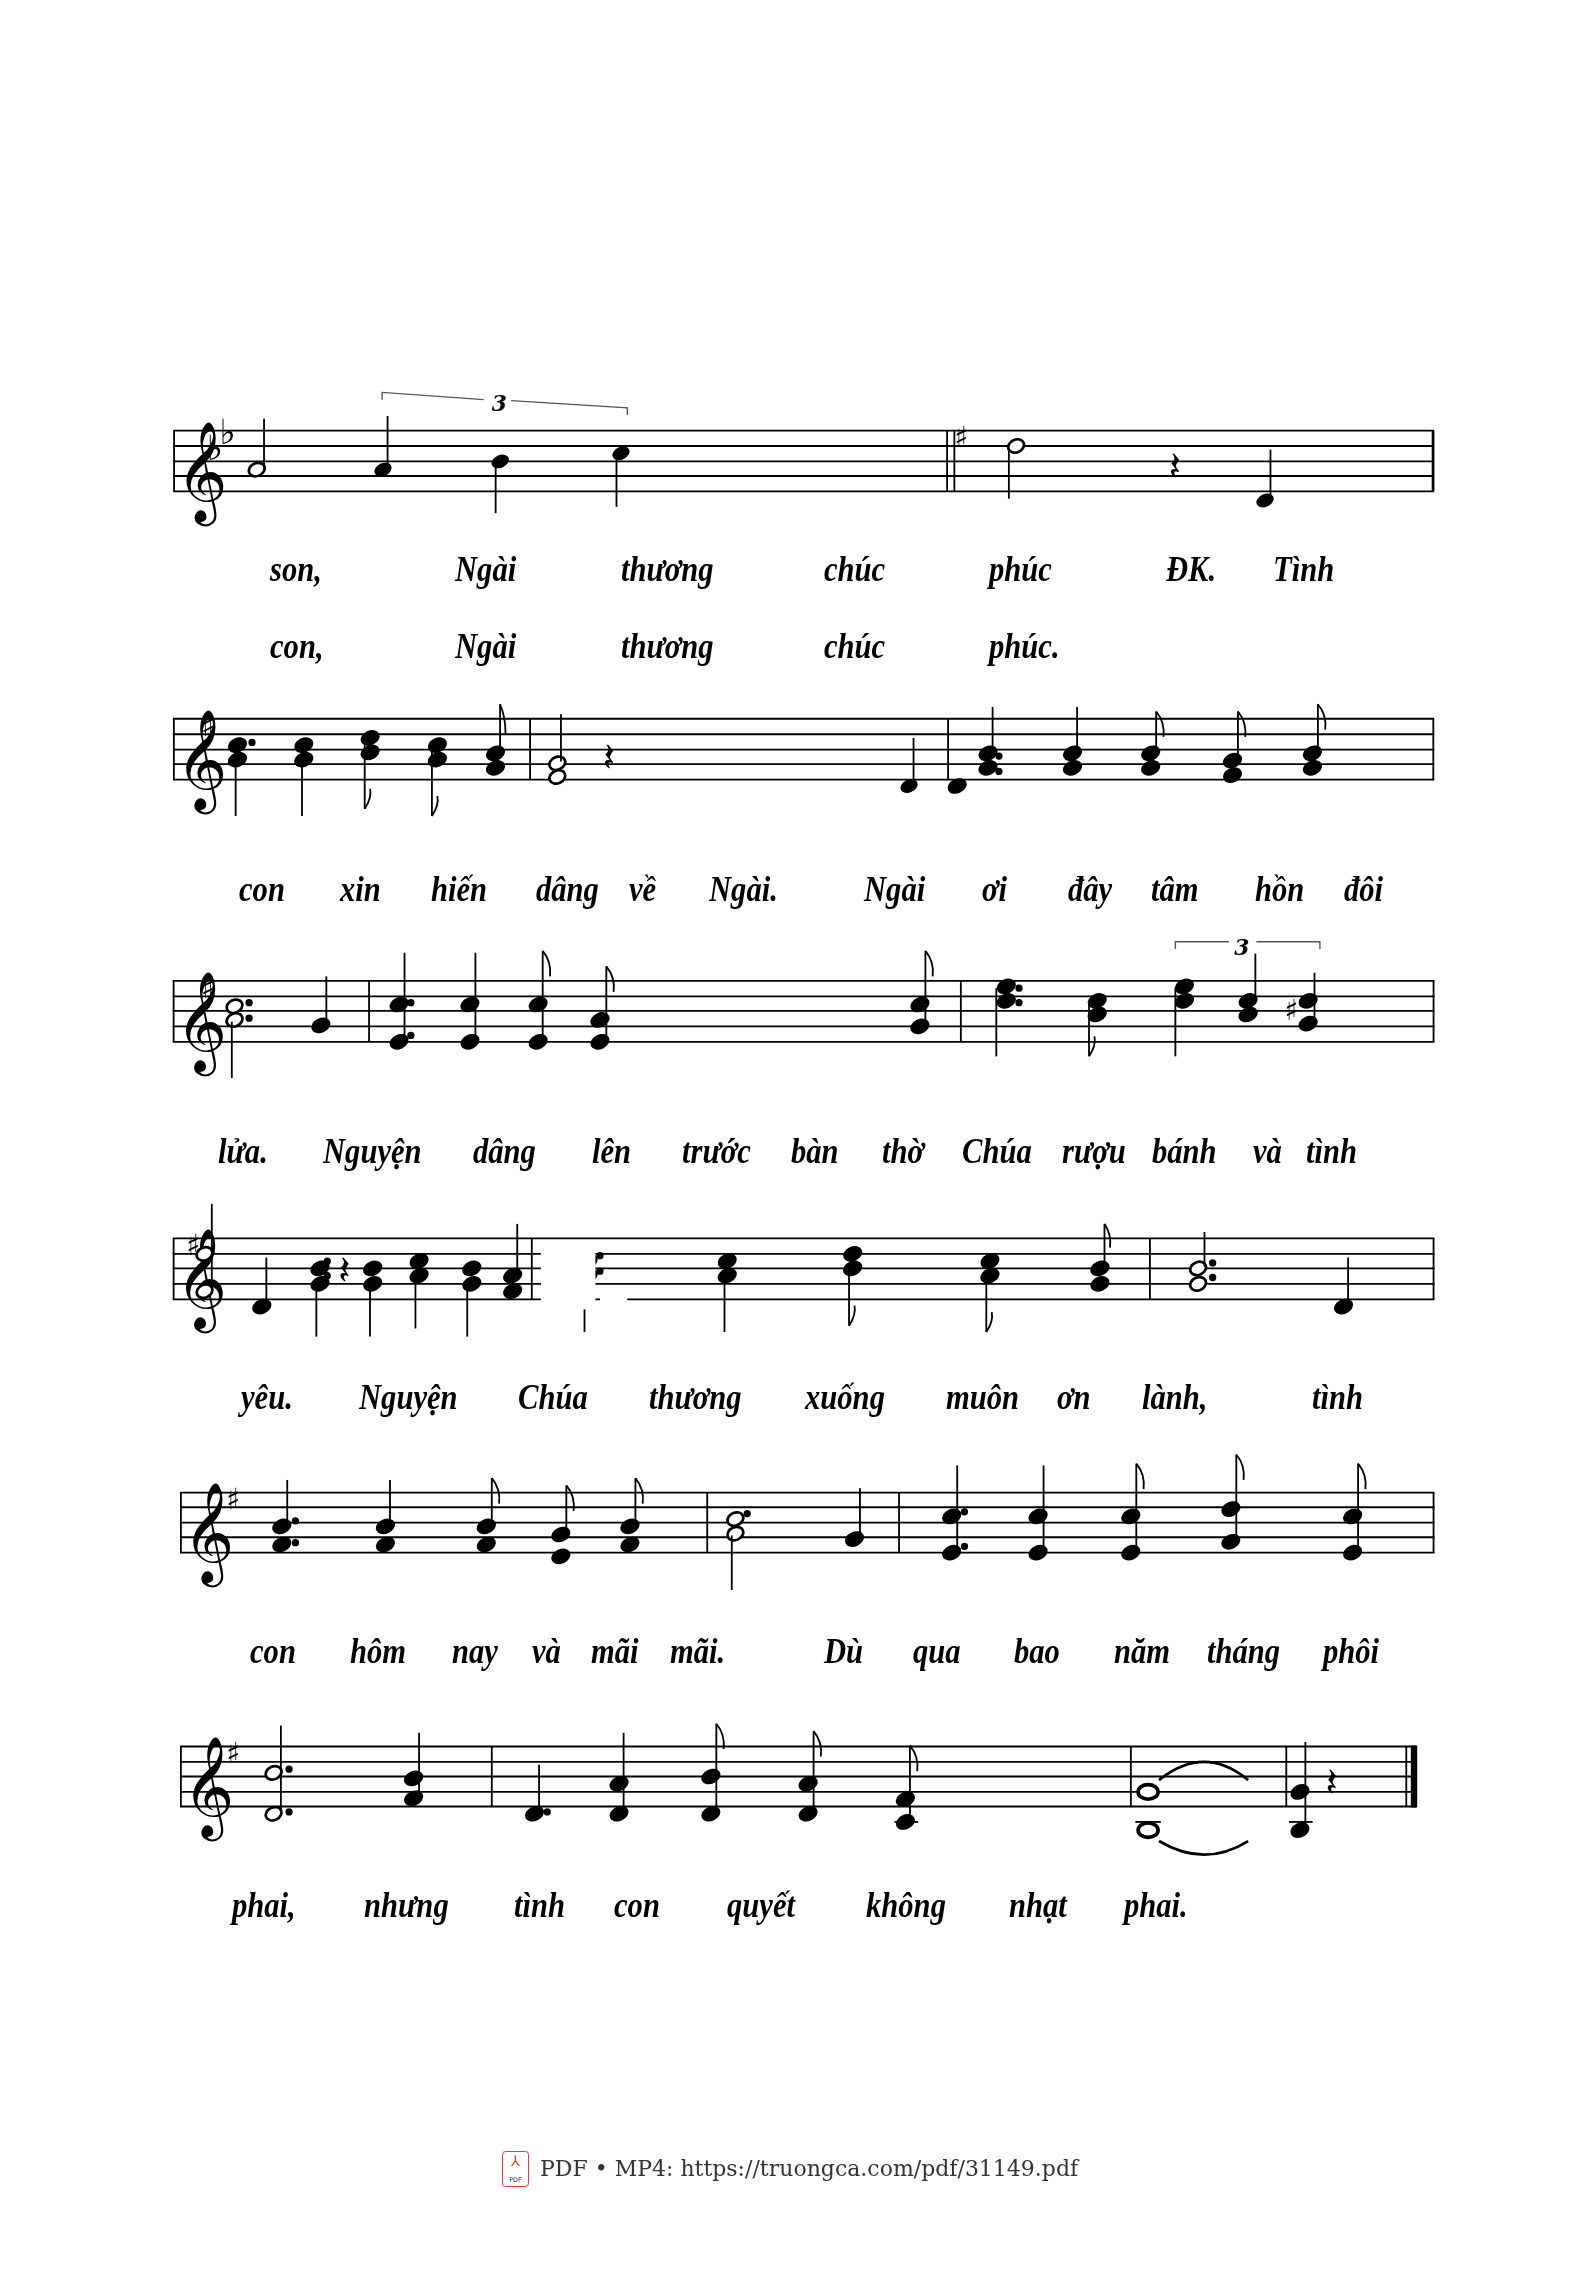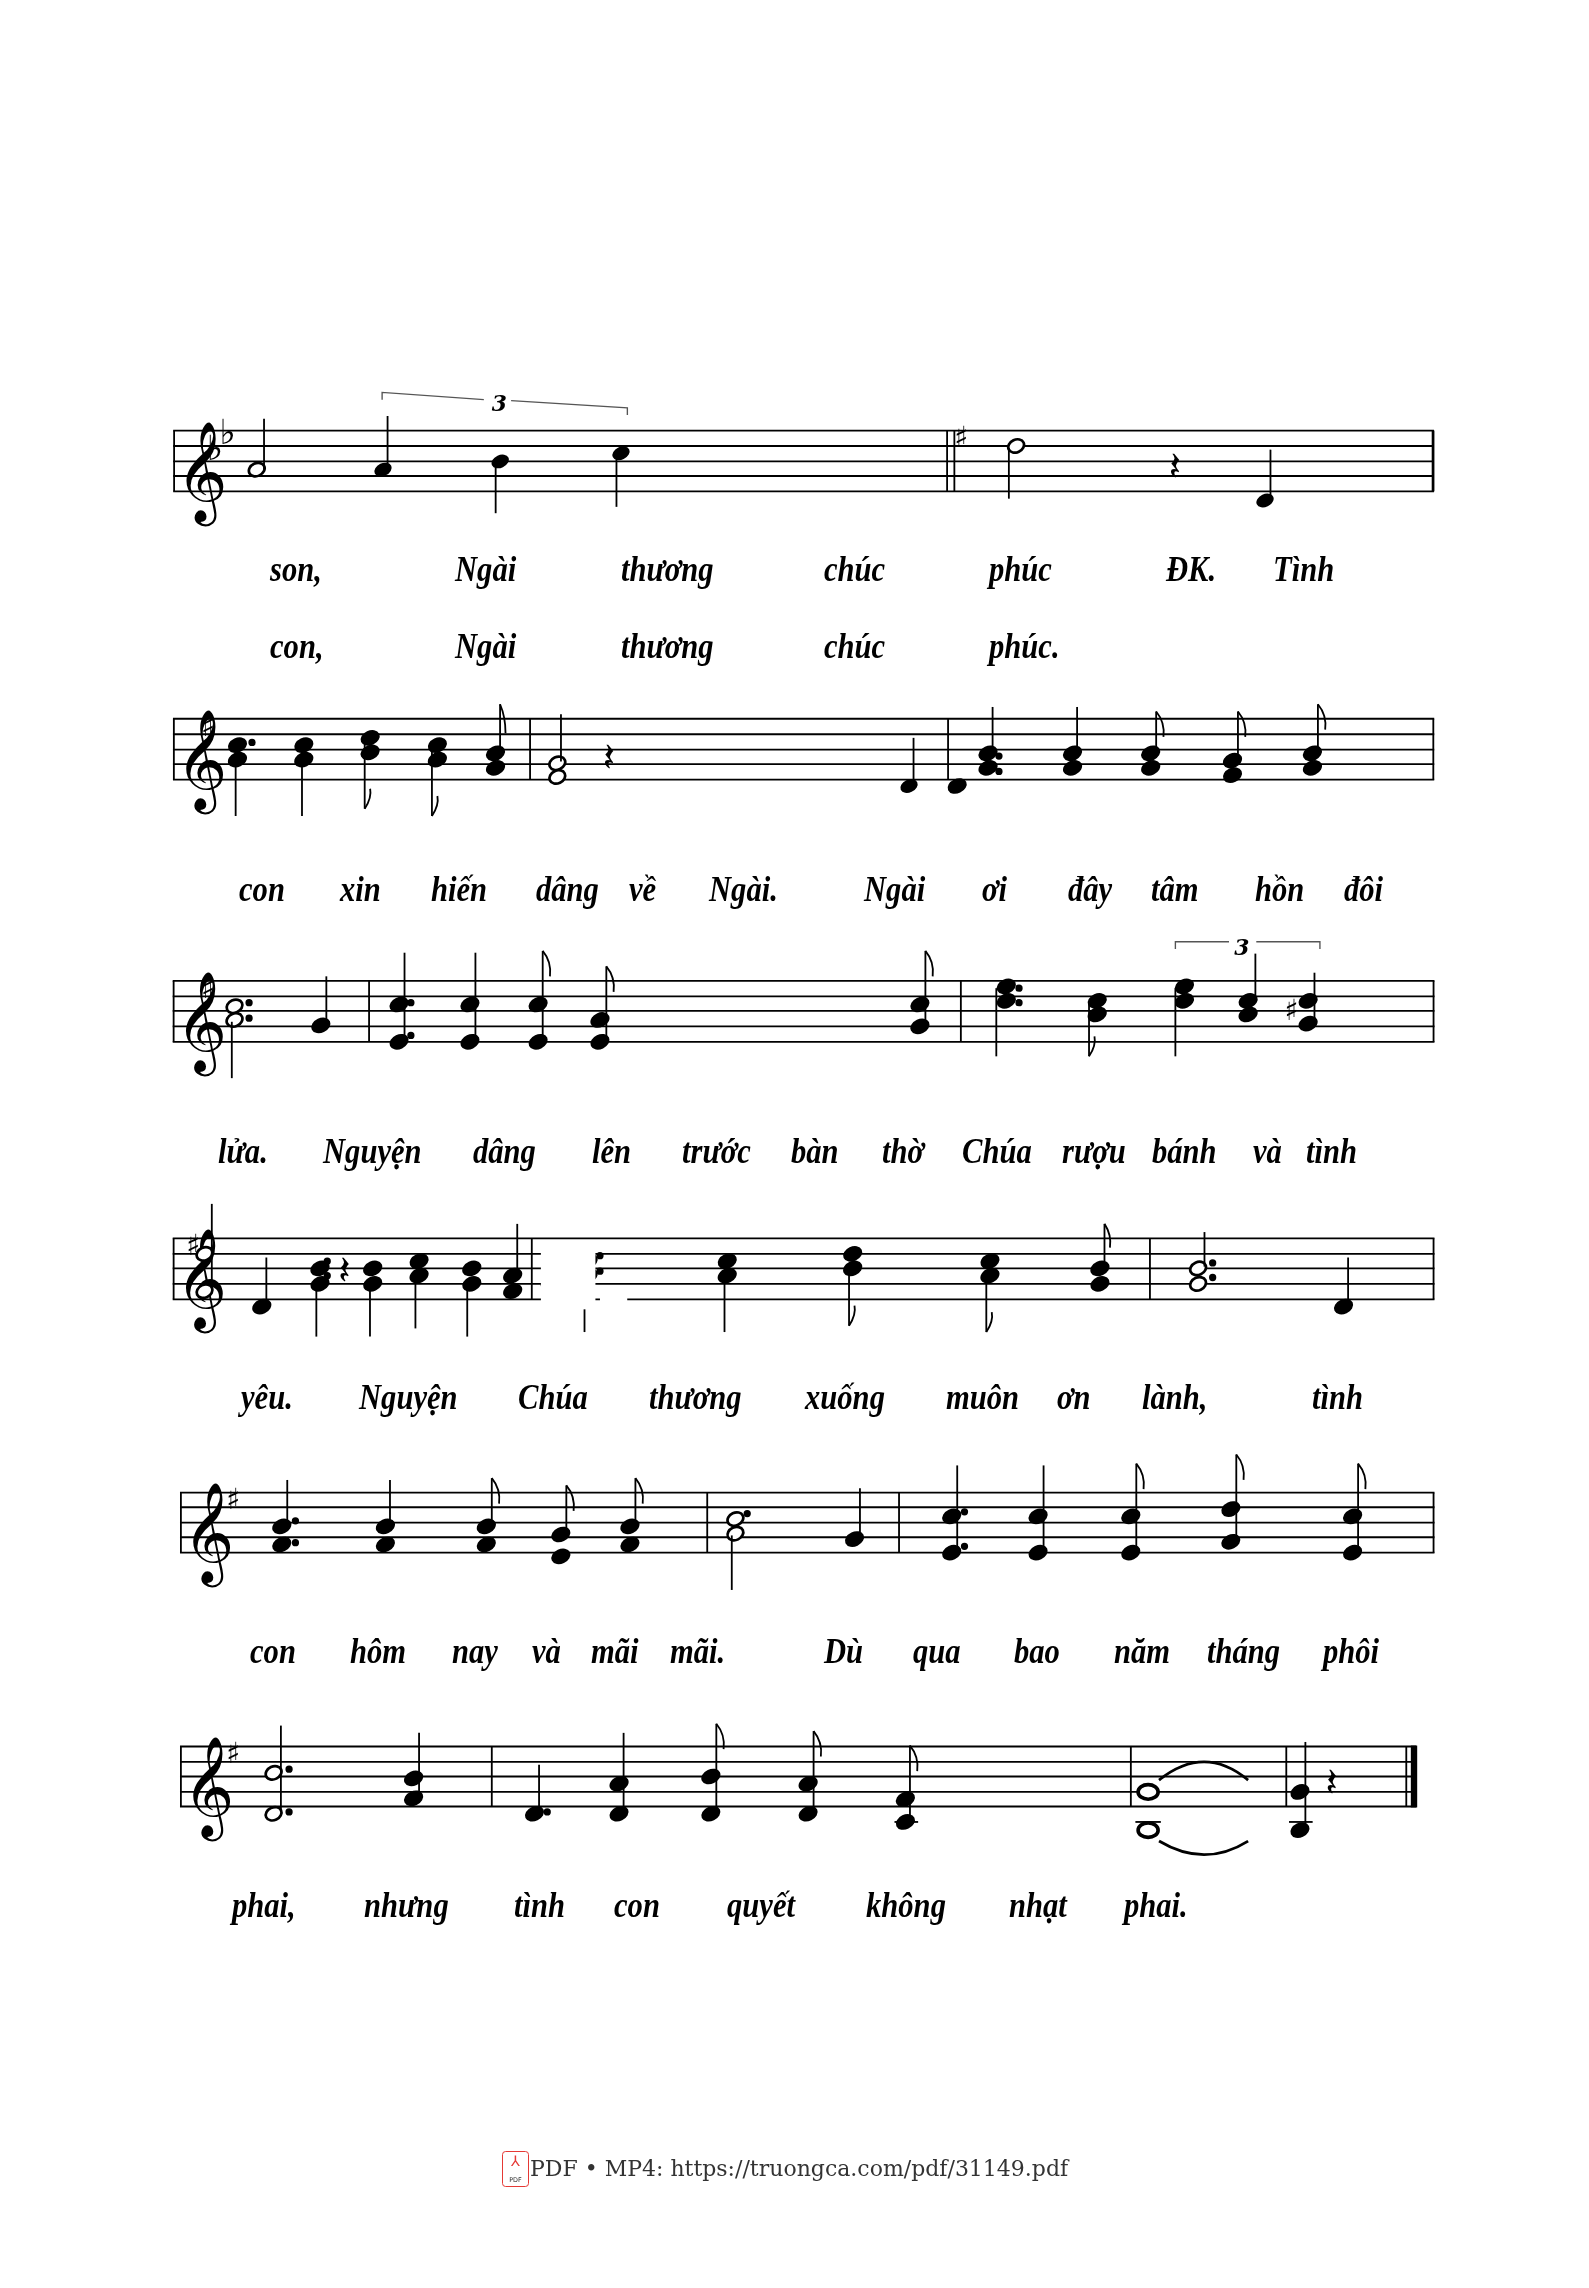--- a/index.html
+++ b/index.html
@@ -13,21 +13,21 @@
     font-size: 36px; color: #000; transform: scaleX(0.85); transform-origin: left top;
   }
   .footer {
     position: absolute; top: 2146px; left: 502px; height: 45px; display: flex; align-items: center;
   }
   .pdf-icon {
     width: 27px; height: 36px; border: 1.8px solid #e53935; border-radius: 3.6px; position: relative; box-sizing: border-box; background: #fff;
   }
   .pdf-icon .glyph { position: absolute; top: 1.8px; left: 0; width: 100%; text-align: center; color: #e53935; font-size: 14.5px; font-family: "DejaVu Sans", sans-serif; }
   .pdf-icon .lbl { position: absolute; bottom: 1.8px; left: 0; width: 100%; text-align: center; color: #333; font-size: 6.4px; font-family: "DejaVu Sans", sans-serif; }
-  .footer-text { margin-left: 1px; font-family: "DejaVu Serif", serif; font-size: 22px; color: #333; }
+  .footer-text { margin-left: 11px; font-family: "DejaVu Serif", serif; font-size: 22px; color: #333; }
 </style>
 </head>
 <body>
 
 <div class="system" style="top:0;">
   <svg class="staff-svg" width="1589" height="545" viewBox="0 0 1748 600">
     <g stroke="#000" stroke-width="2">
       <line x1="190" y1="474" x2="1578" y2="474"></line>
       <line x1="190" y1="491" x2="1578" y2="491"></line>
       <line x1="190" y1="508" x2="1578" y2="508"></line>

